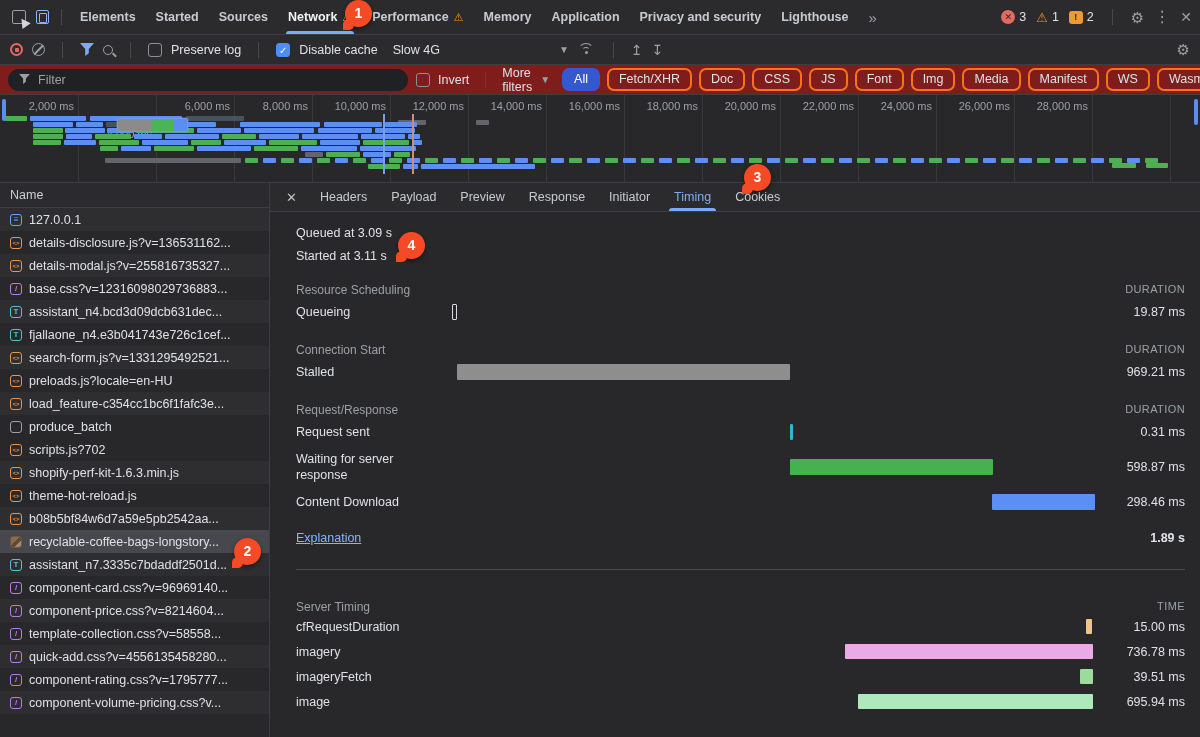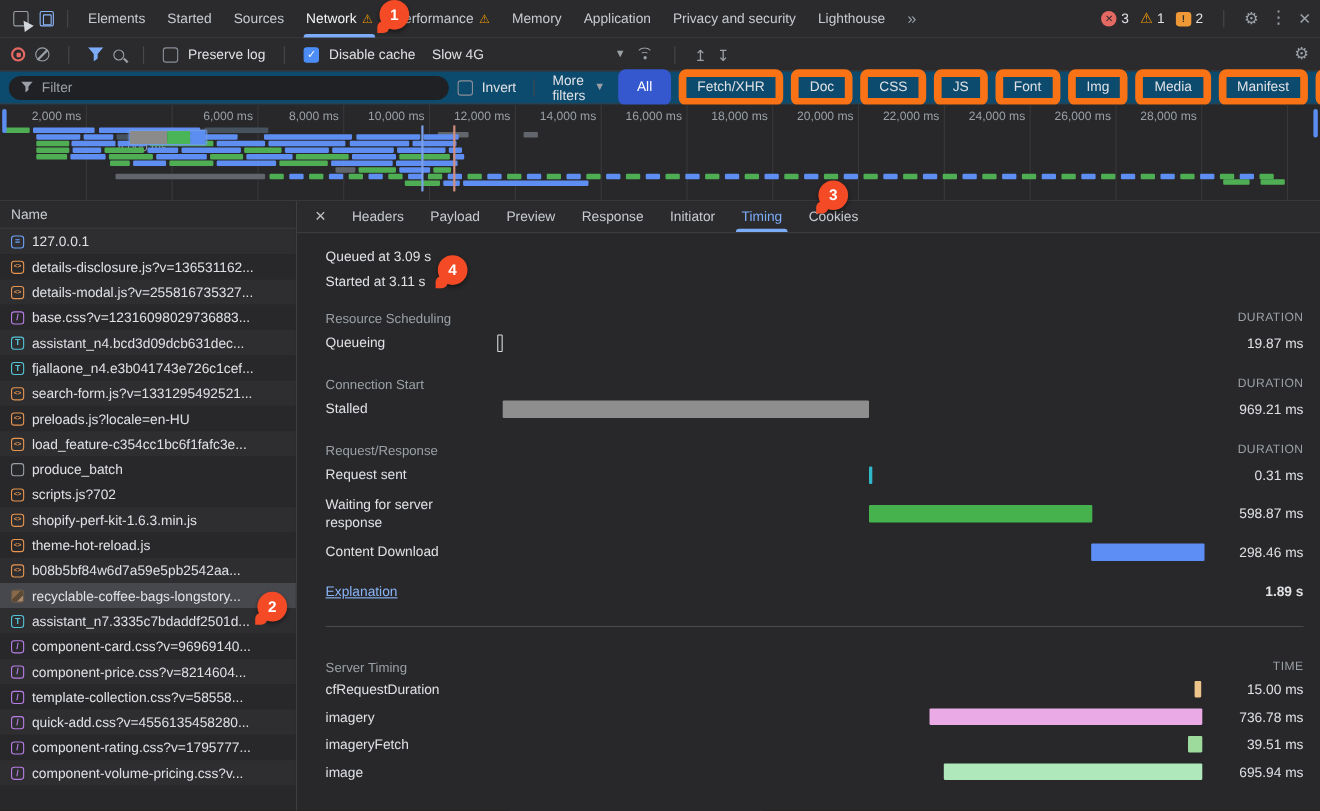--- a/index.html
+++ b/index.html
@@ -1,21 +1,21 @@
 <!DOCTYPE html>
 <html><head>
 <meta charset="utf-8">
 <style>
   html,body{margin:0;padding:0;background:#1e1e1e;}
   *{box-sizing:border-box;font-family:"Liberation Sans","DejaVu Sans",sans-serif;}
   #root{position:relative;width:1200px;height:737px;background:#28282a;color:#dfe1e5;overflow:hidden;font-size:12.5px;}
   .vdiv{width:1px;height:16px;background:#47484b;margin:0 8px;flex:0 0 1px;}
   
   .topbar{position:absolute;left:0;top:0;width:1200px;height:35px;background:#2b2b2d;border-bottom:1px solid #3e3e42;display:flex;align-items:center;padding:0 8px;}
-  .toptabs{display:flex;height:100%;}
+  .toptabs{display:flex;height:100%;font-weight:bold;}
   .ttab{position:relative;height:100%;display:flex;align-items:center;gap:5px;padding:0 10px;color:#c7cbd1;cursor:default;white-space:nowrap;}
   .ttab.sel{color:#f1f3f4;}
   .ttab.sel .underl{position:absolute;left:8px;right:8px;bottom:0;height:3px;background:#7cacf8;border-radius:3px 3px 0 0;}
   .warn{color:#f29900;font-size:11px;}
   .tb-right{margin-left:auto;display:flex;align-items:center;gap:10px;}
   .errball{width:14px;height:14px;border-radius:50%;background:#e46962;color:#2b2b2d;font-size:9px;font-weight:700;display:grid;place-items:center;}
   .issueball{width:14px;height:13px;border-radius:3px;background:#ee9836;color:#2b2b2d;font-size:9px;font-weight:700;display:grid;place-items:center;}
   .gicon{color:#9aa0a6;font-size:15px;line-height:1;}
   
   .insp{width:14px;height:14px;border:1.5px solid #9aa0a6;border-radius:2px;position:relative;margin:0 6px 0 4px;}
@@ -34,27 +34,27 @@
   .cb.on{background:#4c8df8;border-color:#4c8df8;color:#fff;font-size:10px;line-height:13px;text-align:center;}
   .lbl{color:#dfe1e5;}
   .caret{color:#9aa0a6;font-size:10px;}
   .wifi{position:relative;width:18px;height:13px;}
   .wifi i{position:absolute;border:1.6px solid transparent;border-top-color:#9aa0a6;border-radius:50%;}
   .wifi i:nth-child(1){left:0;top:0;width:16px;height:16px;}
   .wifi i:nth-child(2){left:4px;top:4px;width:8px;height:8px;}
   .wifi b{position:absolute;left:7px;top:8px;width:3px;height:3px;border-radius:50%;background:#9aa0a6;}
   .arr{color:#9aa0a6;font-size:14px;line-height:1;}
   
-  .filterbar{position:absolute;left:0;top:65px;width:1200px;height:30px;background:#0c4a6e;border-bottom:1px solid #3e3e42;display:flex;align-items:center;padding:0 8px;gap:8px;}
+  .filterbar{position:absolute;left:0;top:65px;width:1200px;height:30px;background:#7f1d1d;border-bottom:1px solid #3e3e42;display:flex;align-items:center;padding:0 8px;gap:8px;}
   .finput{position:relative;width:400px;height:22px;flex:0 0 400px;}
   .finput input{width:100%;height:100%;background:#202124;border:none;border-radius:12px;color:#dfe1e5;padding:0 10px 0 30px;font-size:12.5px;outline:none;}
   .finput input::placeholder{color:#9aa0a6;}
   .finput svg{position:absolute;left:11px;top:5px;}
   .chips{display:flex;align-items:center;gap:7px;margin-left:4px;}
-  .chip{padding:2px 10px 3px;border:7px solid #f97316;border-radius:7px;color:#dfe1e5;white-space:nowrap;text-align:right;}
+  .chip{padding:2px 10px 3px;border:2px solid #f97316;border-radius:7px;color:#dfe1e5;white-space:nowrap;text-align:right;}
   .chip.sel{background:#3558cf;border-color:#3558cf;color:#fff;}
   
   .overview{position:absolute;left:0;top:95px;width:1200px;height:88px;background:#28282a;border-bottom:1px solid #3e3e42;overflow:hidden;}
   .gline{position:absolute;top:0;width:1px;height:88px;background:#38383b;}
   .tlabel{position:absolute;top:5px;height:13px;font-size:11px;color:#9aa0a6;text-align:right;width:72px;}
   .ovbar{position:absolute;height:5px;border-radius:1px;}
   .evline{position:absolute;top:19px;width:2px;height:60px;}
   .hibar{position:absolute;border:1px solid #6f9be8;box-shadow:0 0 0 1px rgba(110,155,232,.35);border-radius:2px;overflow:hidden;display:flex;}
   .edgeind{position:absolute;width:4px;border-radius:2px;background:#5b8ef0;}
   

